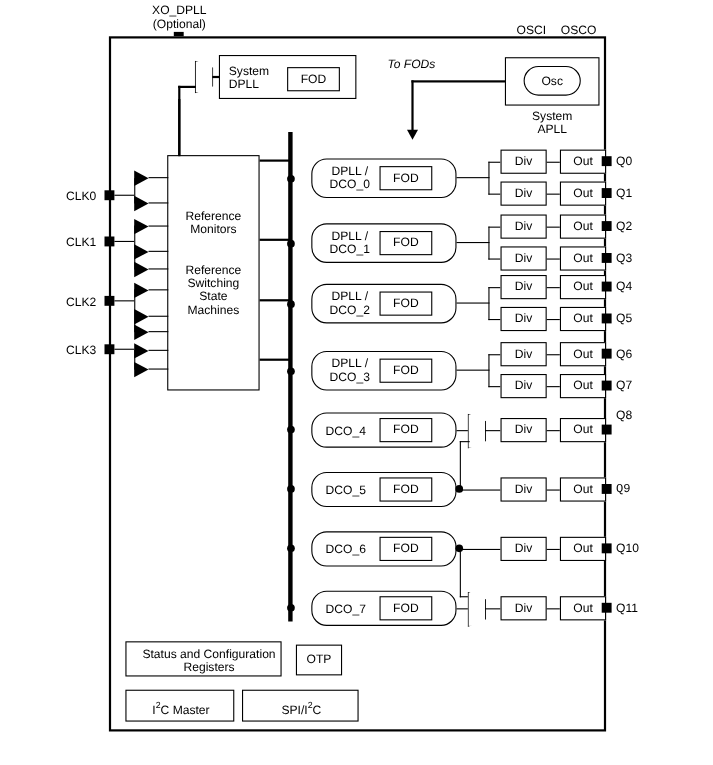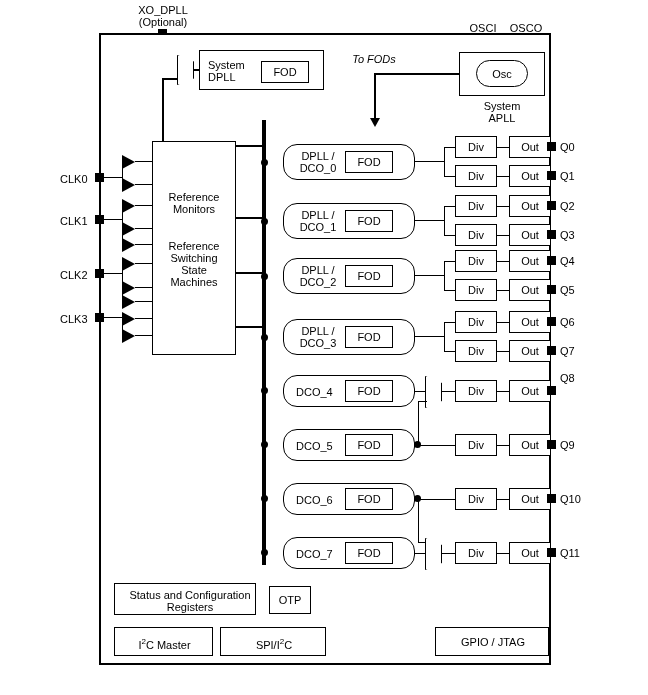--- a/index.html
+++ b/index.html
@@ -266,21 +266,21 @@
 
   <div class="h thin" style="left:415px; top:445px; width:40px;"></div>
   <div class="dot" style="left:414px; top:441px;"></div>
   <div class="v thin" style="left:418px; top:401px; height:44px;"></div>
   <div class="h thin" style="left:418px; top:401px; width:9px;"></div>
 
   <div class="box thin" style="left:455px; top:434px; width:42px; height:22px;">Div</div>
   <div class="h thin" style="left:497px; top:445px; width:12px;"></div>
   <div class="box thin" style="left:509px; top:434px; width:42px; height:22px;">Out</div>
   <div class="pad" style="left:547px; top:440px;"></div>
-  <div class="lbl" style="left:560px; top:439px;">Q9</div>
+  <div class="lbl" style="left:560px; top:439px;font-family:Liberation Mono, monospace;">Q9</div>
 
   <div class="h thin" style="left:415px; top:499px; width:40px;"></div>
   <div class="dot" style="left:414px; top:495px;"></div>
   <div class="box thin" style="left:455px; top:488px; width:42px; height:22px;">Div</div>
   <div class="h thin" style="left:497px; top:499px; width:12px;"></div>
   <div class="box thin" style="left:509px; top:488px; width:42px; height:22px;">Out</div>
   <div class="pad" style="left:547px; top:494px;"></div>
   <div class="lbl" style="left:560px; top:493px;">Q10</div>
 
   <div class="v thin" style="left:418px; top:499px; height:44px;"></div>
@@ -300,17 +300,14 @@
     <span class="lbl ctr" style="left:0; top:5px; width:150px;">Status and Configuration<br>Registers</span>
   </div>
   <div class="box" style="left:269px; top:586px; width:42px; height:28px;">OTP</div>
 
   <div class="box" style="left:114px; top:627px; width:99px; height:29px;">
     <span class="lbl ctr" style="left:0; top:8px; width:99px;">I<sup>2</sup>C Master</span>
   </div>
   <div class="box" style="left:220px; top:627px; width:106px; height:29px;">
     <span class="lbl ctr" style="left:0; top:8px; width:106px;">SPI/I<sup>2</sup>C</span>
   </div>
-  <div class="box" style="left:435px; top:627px; width:114px; height:29px;">
-    <span class="lbl ctr" style="left:0; top:8px; width:114px;">GPIO / JTAG</span>
-  </div>
 
 </div>
 
 </body></html>

